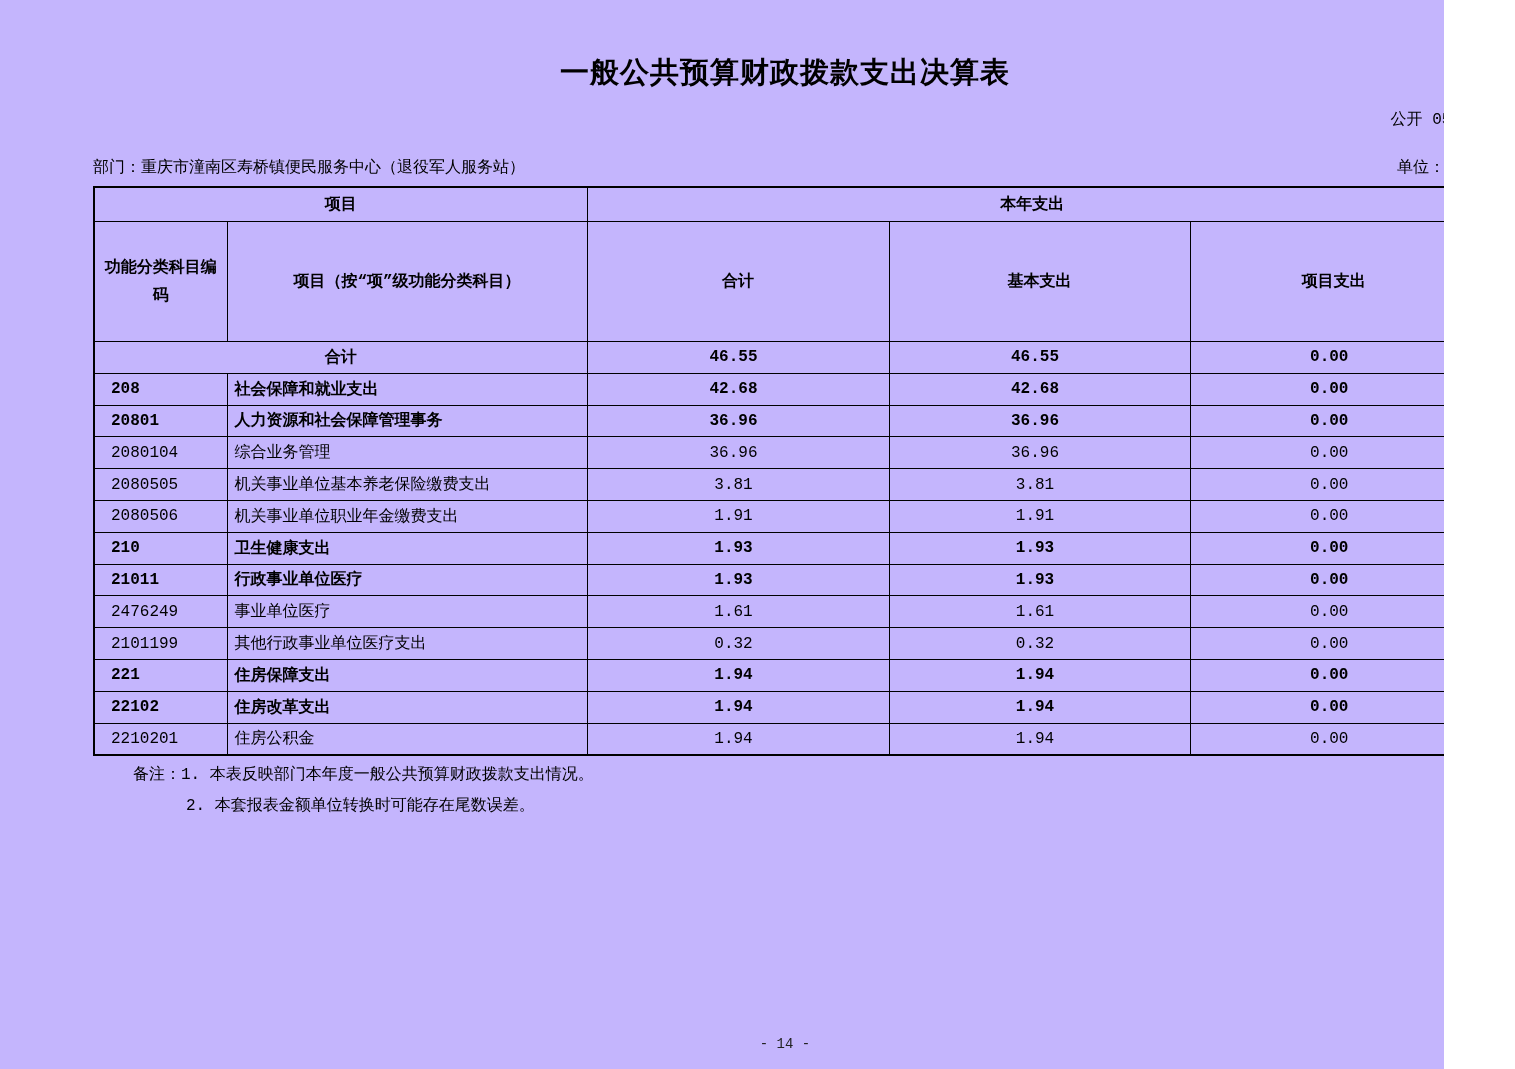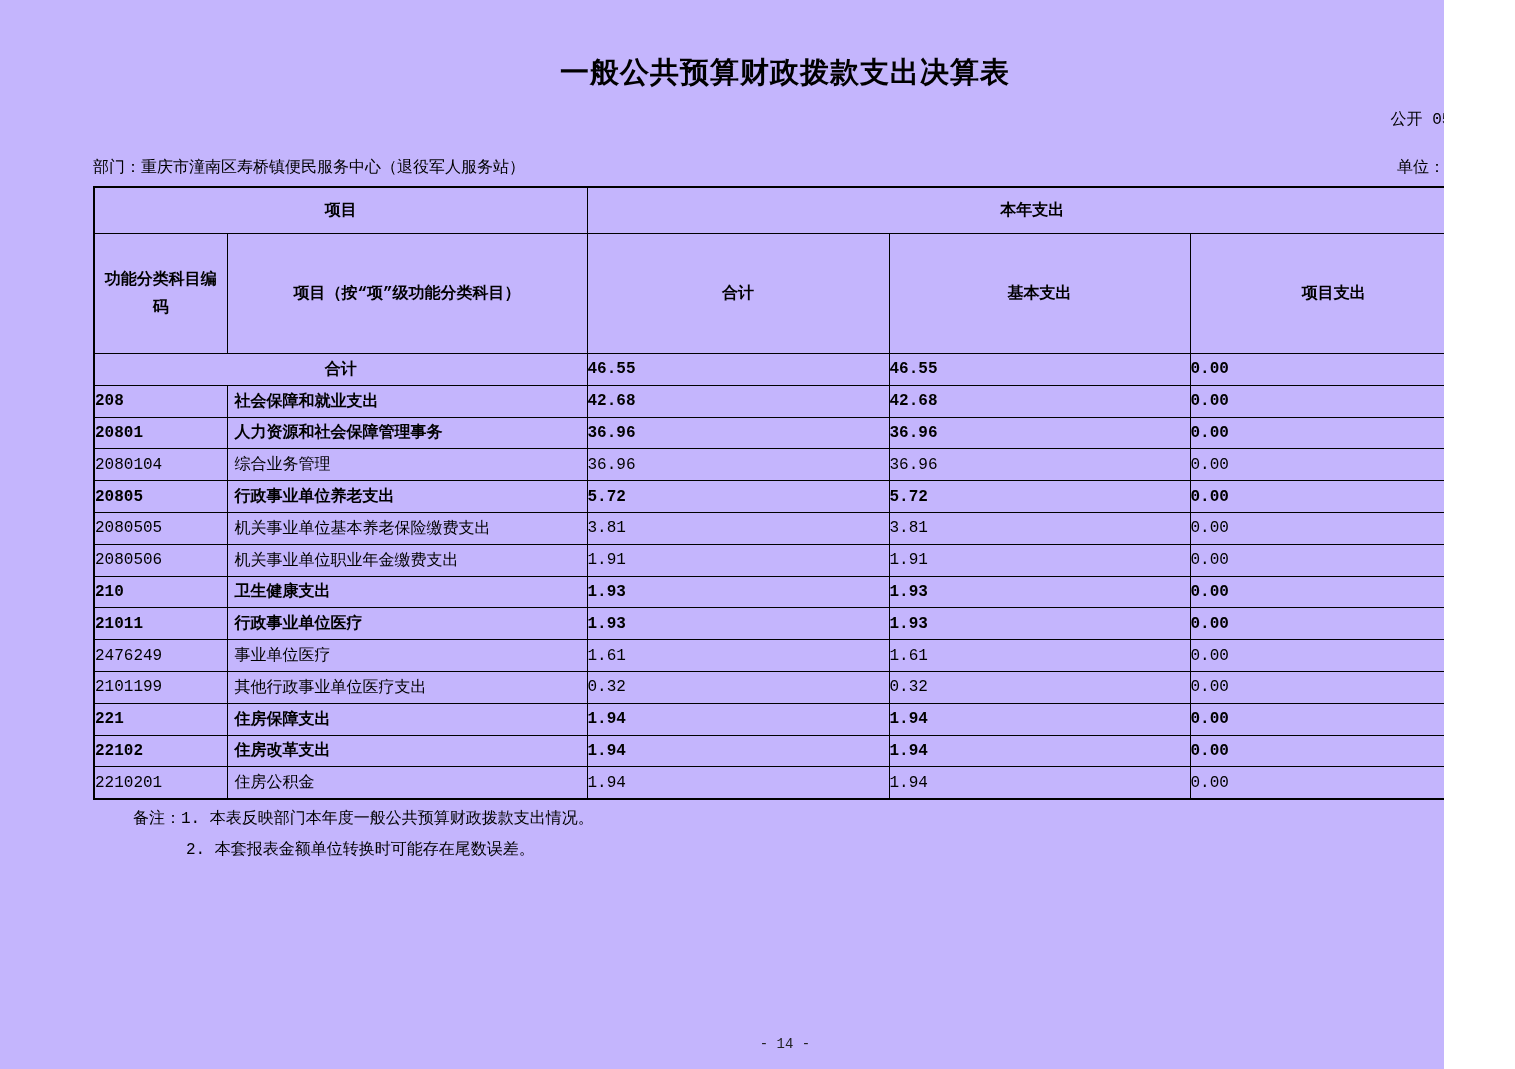--- a/index.html
+++ b/index.html
@@ -49,33 +49,33 @@
   }
   table.budget th, table.budget td {
     border: 1px solid #000000;
     font-size: 16px;
     overflow: hidden;
   }
   thead th {
     font-weight: bold;
     text-align: center;
     vertical-align: middle;
-    padding: 12px 8px;
+    padding: 6px 8px;
   }
   tr.hdr-group th { height: 33px; }
   tr.hdr-cols th { height: 120px; line-height: 1.75; }
   tbody td {
     height: 31.8px;
     vertical-align: middle;
     padding: 0;
   }
-  td.cell-code { text-align: left; padding-left: 0; }
+  td.cell-code { text-align: left; padding-left: 16px; }
   td.cell-name { text-align: left; padding-left: 7px; }
   td.cell-name.merged { text-align: center; padding-left: 0; }
-  td.cell-num { text-align: left; padding-right: 9px; }
+  td.cell-num { text-align: center; padding-right: 9px; }
   tr.bold-row td { font-weight: bold; }
   .notes {
     margin-top: 9px;
     font-size: 16px;
     line-height: 20px;
     margin-left: 40px;
   }
   .notes .note-line2 {
     margin-top: 11px;
     padding-left: 53px;
@@ -147,27 +147,20 @@
             <td class="cell-num">36.96</td>
             <td class="cell-num">0.00</td>
           </tr>
           <tr>
             <td class="cell-code">2080104</td>
             <td class="cell-name">综合业务管理</td>
             <td class="cell-num">36.96</td>
             <td class="cell-num">36.96</td>
             <td class="cell-num">0.00</td>
           </tr>
-          <tr class="bold-row">
-            <td class="cell-code">20805</td>
-            <td class="cell-name">行政事业单位养老支出</td>
-            <td class="cell-num">5.72</td>
-            <td class="cell-num">5.72</td>
-            <td class="cell-num">0.00</td>
-          </tr>
           <tr>
             <td class="cell-code">2080505</td>
             <td class="cell-name">机关事业单位基本养老保险缴费支出</td>
             <td class="cell-num">3.81</td>
             <td class="cell-num">3.81</td>
             <td class="cell-num">0.00</td>
           </tr>
           <tr>
             <td class="cell-code">2080506</td>
             <td class="cell-name">机关事业单位职业年金缴费支出</td>

